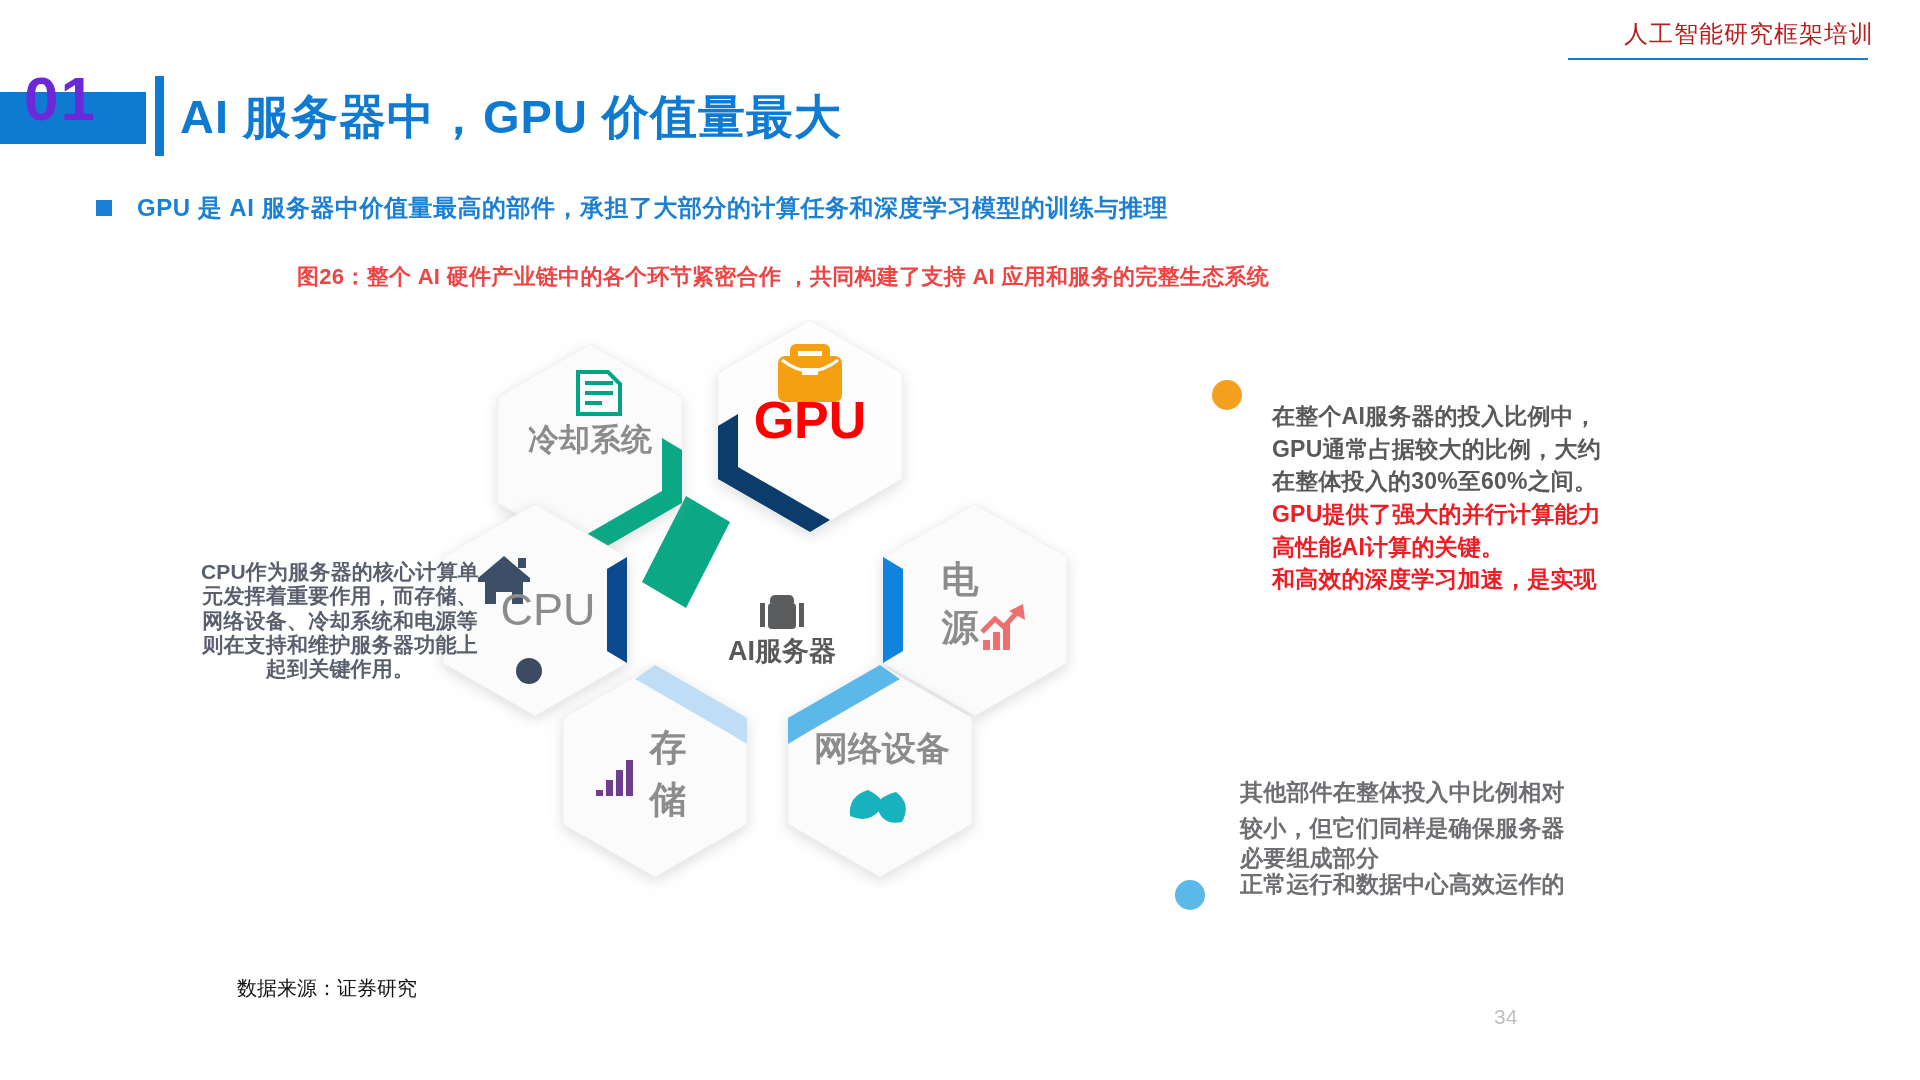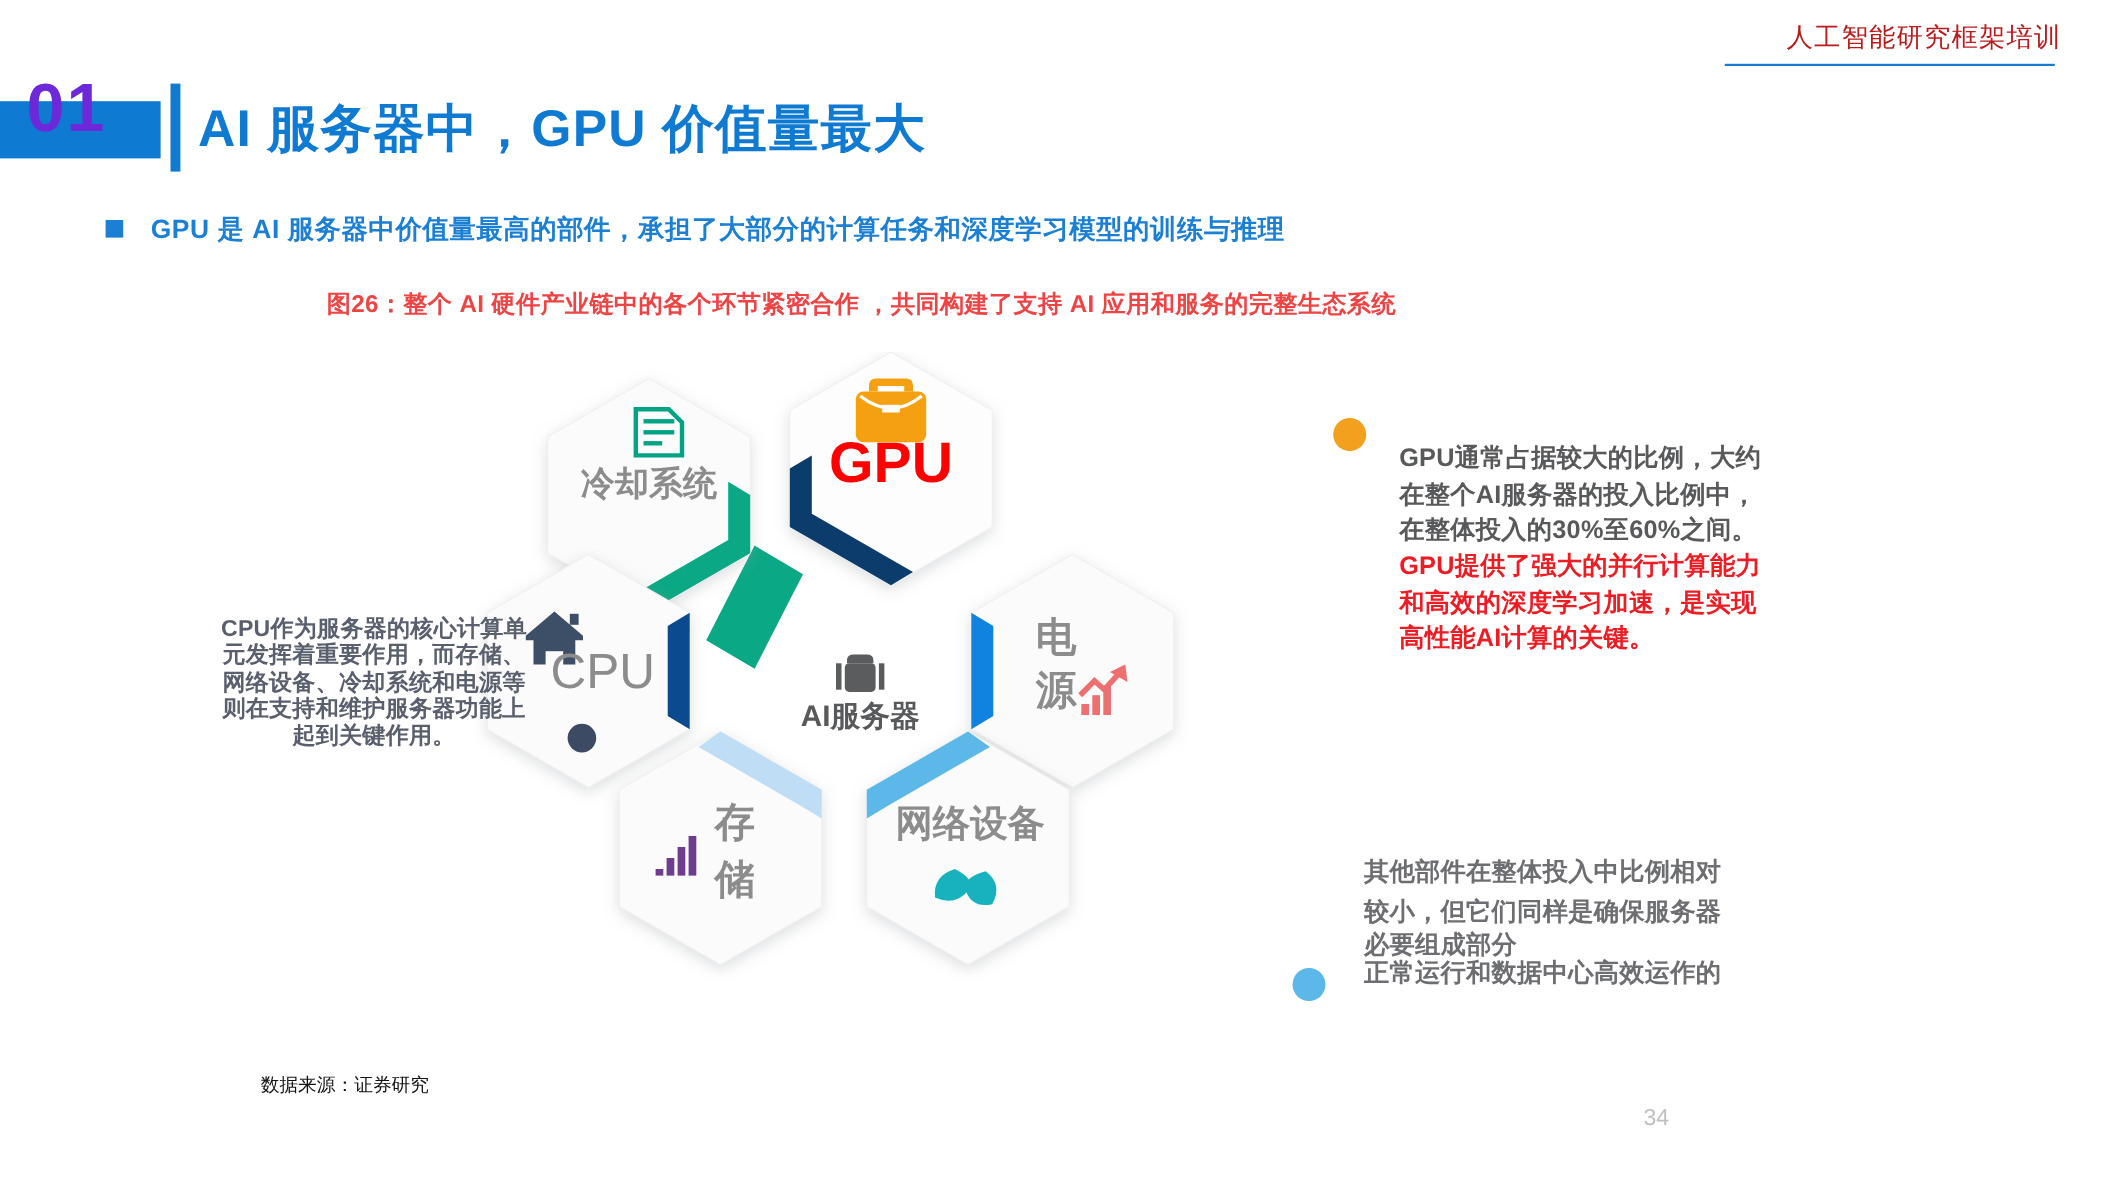--- a/index.html
+++ b/index.html
@@ -88,21 +88,21 @@
   }
   .txt-right-bottom{
     position:absolute;left:1240px;top:775px;width:430px;
     font-size:23px;font-weight:bold;color:#6d6e71;line-height:1.55;letter-spacing:.2px;
   }
   .txt-right-bottom .tight{line-height:1.12;display:block;}
 
   
   .source{
     position:absolute;left:237px;top:975px;
-    font-size:17px;color:#111;white-space:nowrap;
+    font-size:20px;color:#111;white-space:nowrap;
   }
   .page-num{
     position:absolute;left:1494px;top:1005px;
     font-size:21px;color:#bfbfbf;
   }
 </style>
 </head>
 <body>
 
 <div class="slide">
@@ -229,26 +229,26 @@
         <text x="352" y="340" text-anchor="middle" font-family="Liberation Sans, sans-serif" font-size="27" font-weight="bold" fill="#58595b">AI服务器</text>
       </g>
     </svg>
   </div>
 
   <div class="txt-left">CPU作为服务器的核心计算单元发挥着重要作用，而存储、网络设备、冷却系统和电源等则在支持和维护服务器功能上起到关键作用。</div>
   <div class="dot-left"></div>
 
   <div class="dot-top-right"></div>
   <div class="txt-right-top">
+    <span class="gray">在整个AI服务器的投入比例中，</span>
     <span class="gray">GPU通常占据较大的比例，大约</span>
-    <span class="gray">在整个AI服务器的投入比例中，</span>
     <span class="gray">在整体投入的30%至60%之间。</span>
     <span class="red">GPU提供了强大的并行计算能力</span>
+    <span class="red">高性能AI计算的关键。</span>
     <span class="red">和高效的深度学习加速，是实现</span>
-    <span class="red">高性能AI计算的关键。</span>
   </div>
 
   <div class="dot-bottom-right"></div>
   <div class="txt-right-bottom">
     <span>其他部件在整体投入中比例相对</span><br>
     <span>较小，但它们同样是确保服务器</span><br>
     <span class="tight">必要组成部分</span>
     <span class="tight">正常运行和数据中心高效运作的</span>
   </div>
 

